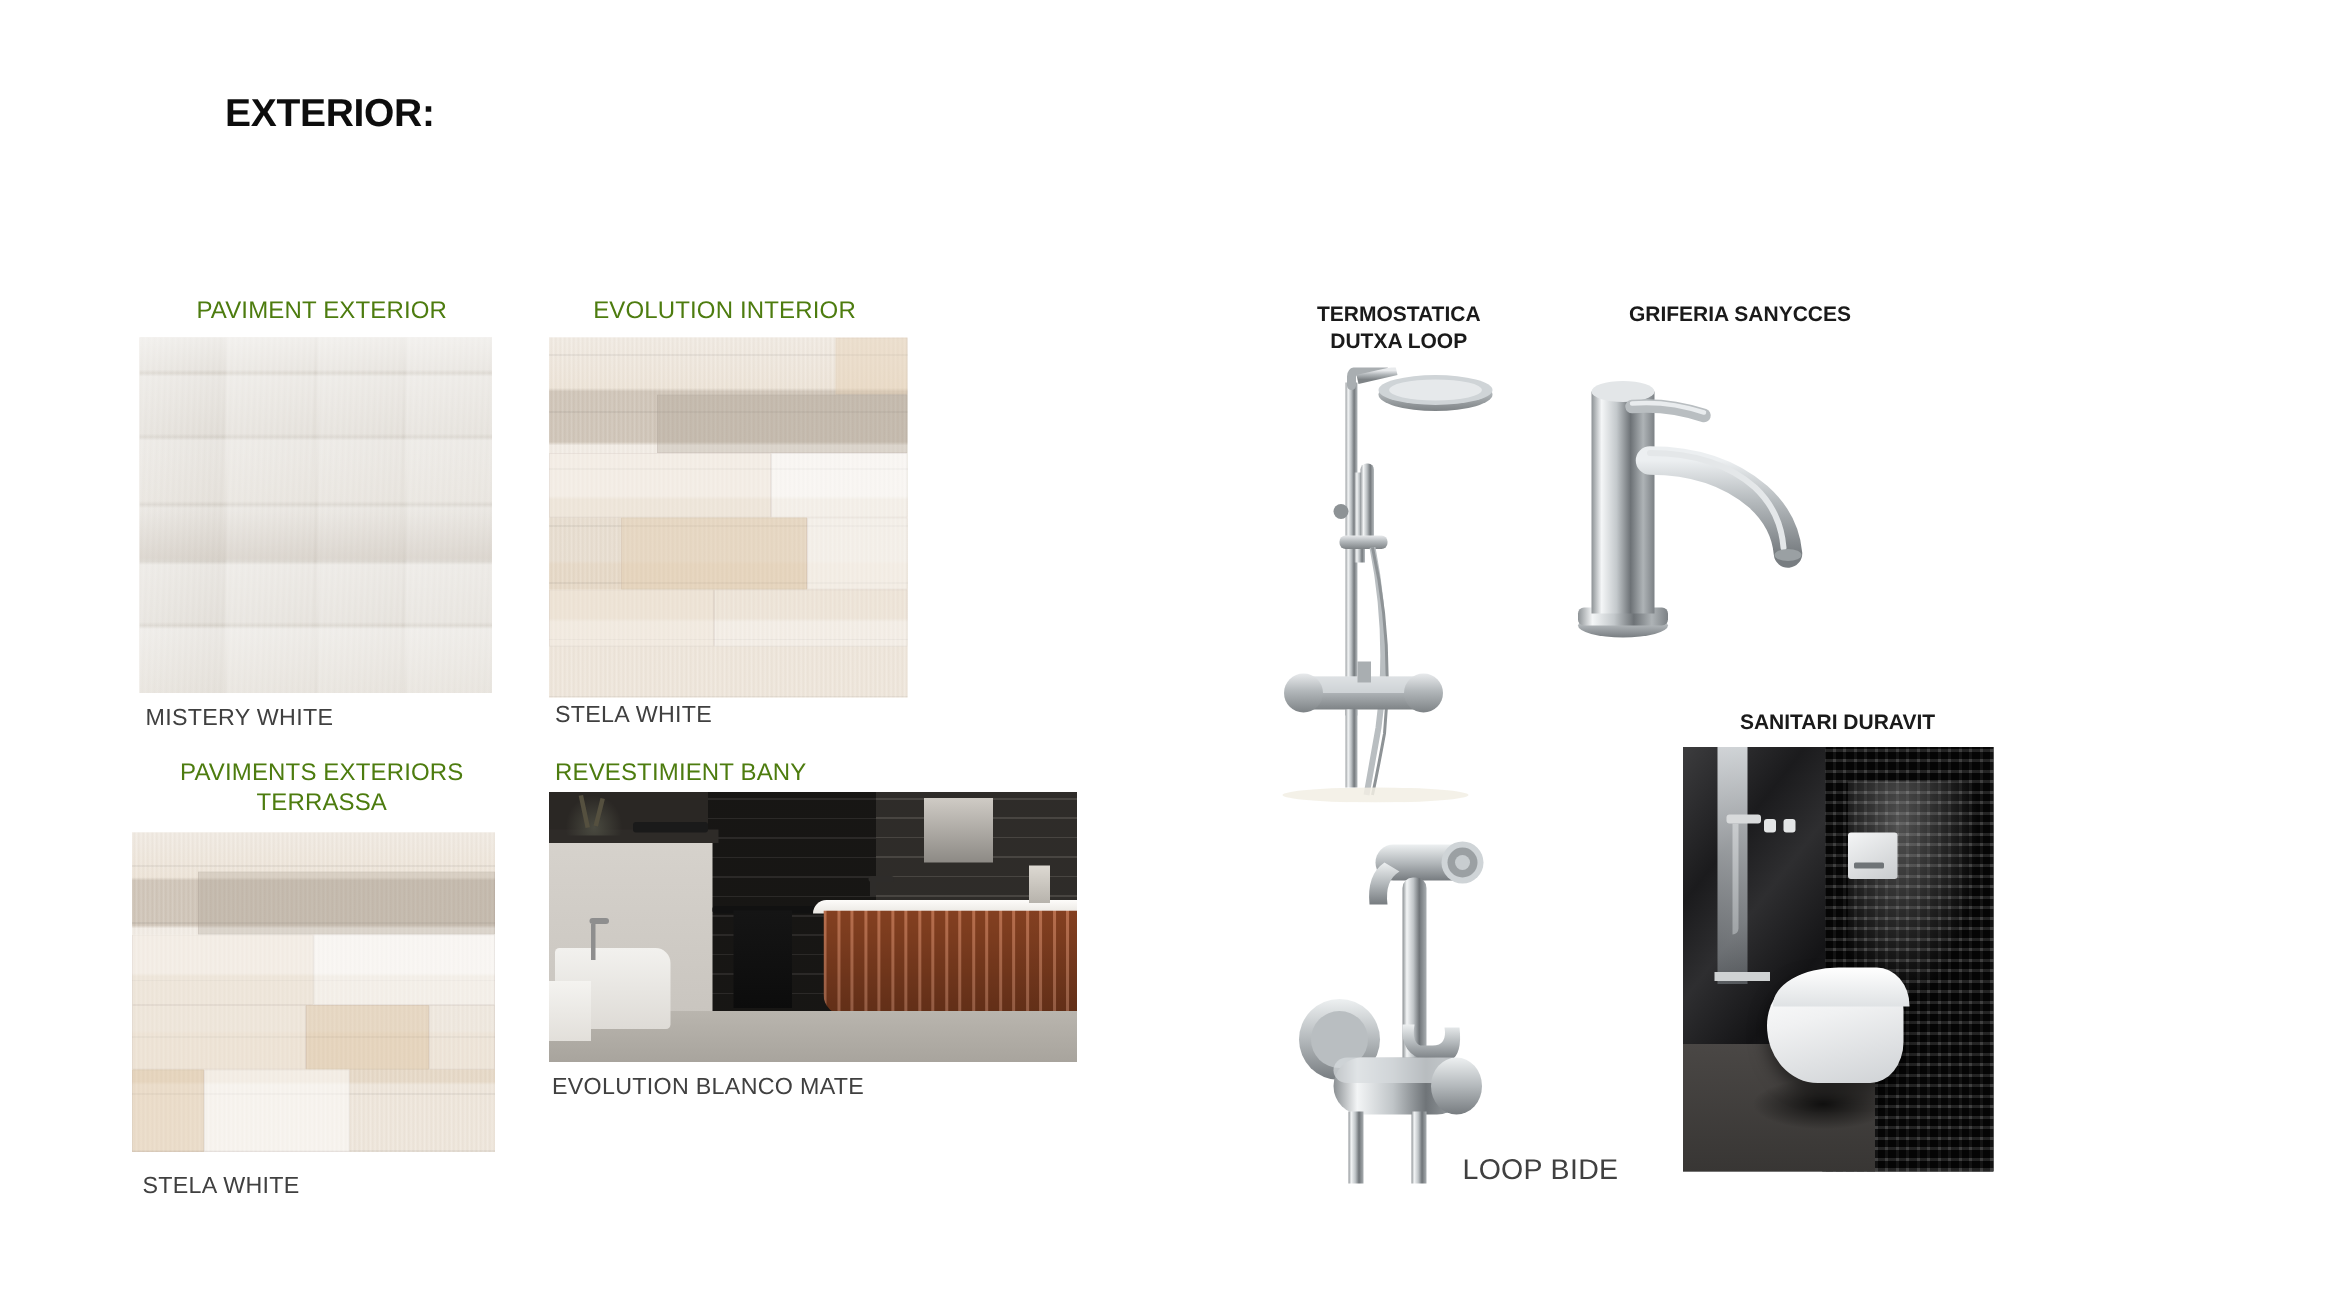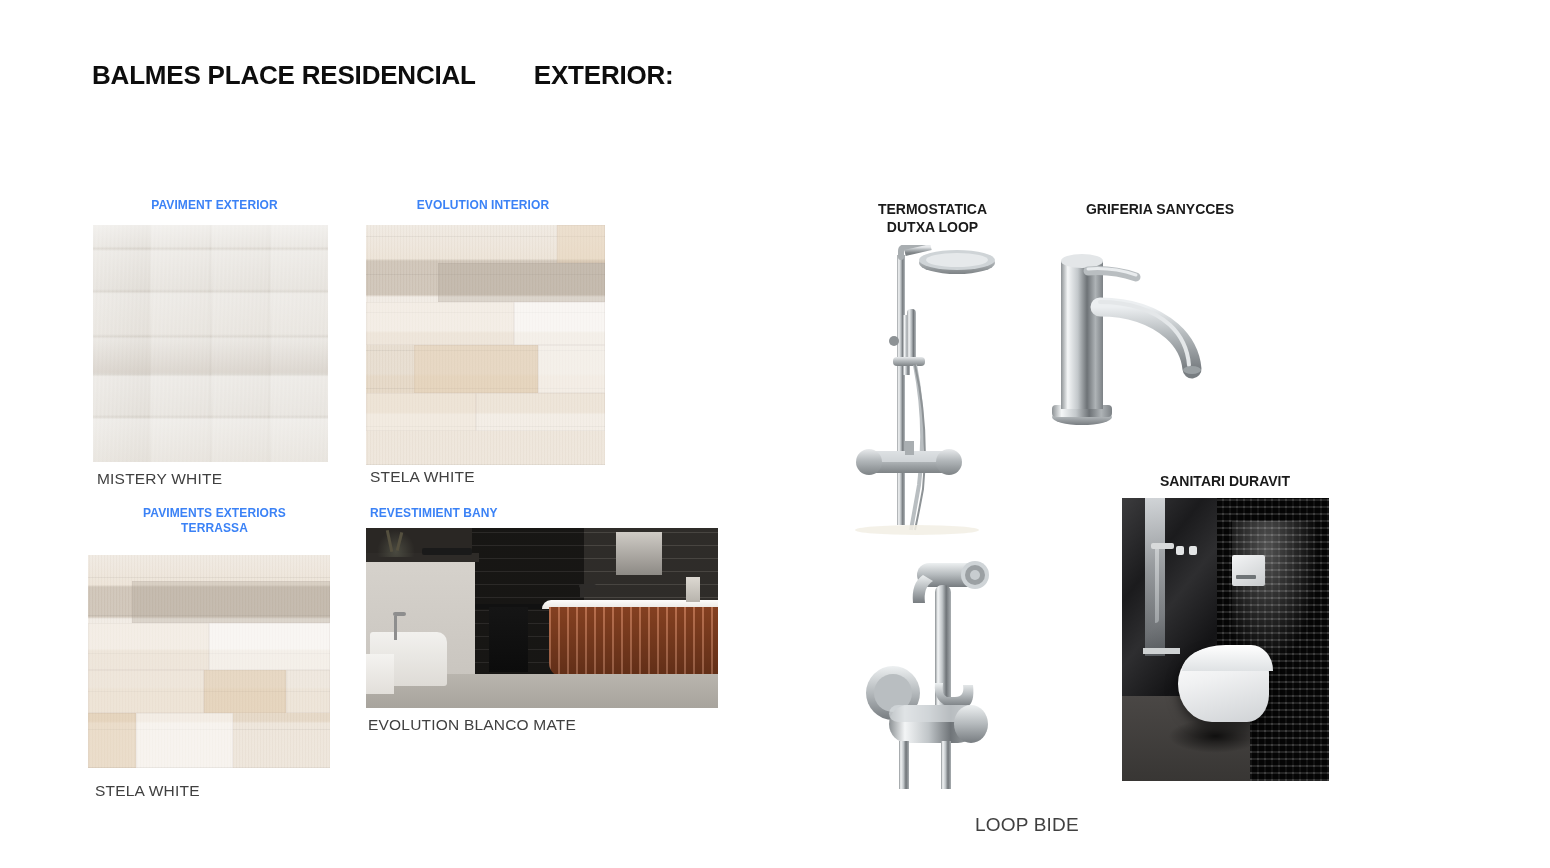--- a/index.html
+++ b/index.html
@@ -39,23 +39,23 @@
     font-size: 26px;
     font-weight: bold;
     color: #0d0d0d;
     margin-left: 58px;
     letter-spacing: -0.2px;
   }
 
   
   .hdr-bold {
     position: absolute;
-    font-size: 12px;
-    font-weight: bold;
-    color: #3b82f6;
+    font-size: 16px;
+    font-weight: normal;
+    color: #4d7c0f;
     letter-spacing: 0.1px;
     text-align: center;
     line-height: 1.25;
   }
   .hdr-plain {
     position: absolute;
     font-size: 14px;
     font-weight: bold;
     color: #1a1a1a;
     text-align: center;
@@ -354,21 +354,20 @@
     background: linear-gradient(180deg, #ffffff 0%, #dfe2e4 100%);
     border-radius: 48% 24% 24% 48% / 100% 100% 0 0;
   }
 </style>
 </head>
 <body>
 
 <div class="slide">
 
   <div class="title-row">
-    <span class="title-main">BALMES PLACE RESIDENCIAL</span>
     <span class="title-sub">EXTERIOR:</span>
   </div>
 
   <div class="hdr-bold" style="left:92px; top:198px; width:245px;">PAVIMENT EXTERIOR</div>
 
   <div class="swatch tex-mistery" style="left:93px; top:225px; width:235px; height:237px;"></div>
 
   <div class="cap" style="left:97px; top:470px;">MISTERY WHITE</div>
 
   <div class="hdr-bold" style="left:358px; top:198px; width:250px;">EVOLUTION INTERIOR</div>
@@ -572,15 +571,15 @@
       <rect x="34" y="160" width="88" height="38" rx="19" fill="url(#bd1)"></rect>
       <rect x="34" y="160" width="88" height="17" rx="9" fill="#d7dbde" opacity="0.7"></rect>
 
       <ellipse cx="116" cy="179" rx="17" ry="19" fill="url(#bd2)"></ellipse>
 
       <rect x="44" y="196" width="10" height="48" fill="url(#bd1)"></rect>
       <rect x="86" y="196" width="10" height="48" fill="url(#bd1)"></rect>
     </svg>
   </div>
 
-  <div class="cap" style="left:975px; top:770px; font-size:19px;margin-top:44px;">LOOP BIDE</div>
+  <div class="cap" style="left:975px; top:770px; font-size:19px;">LOOP BIDE</div>
 
 </div>
 
 </body></html>

